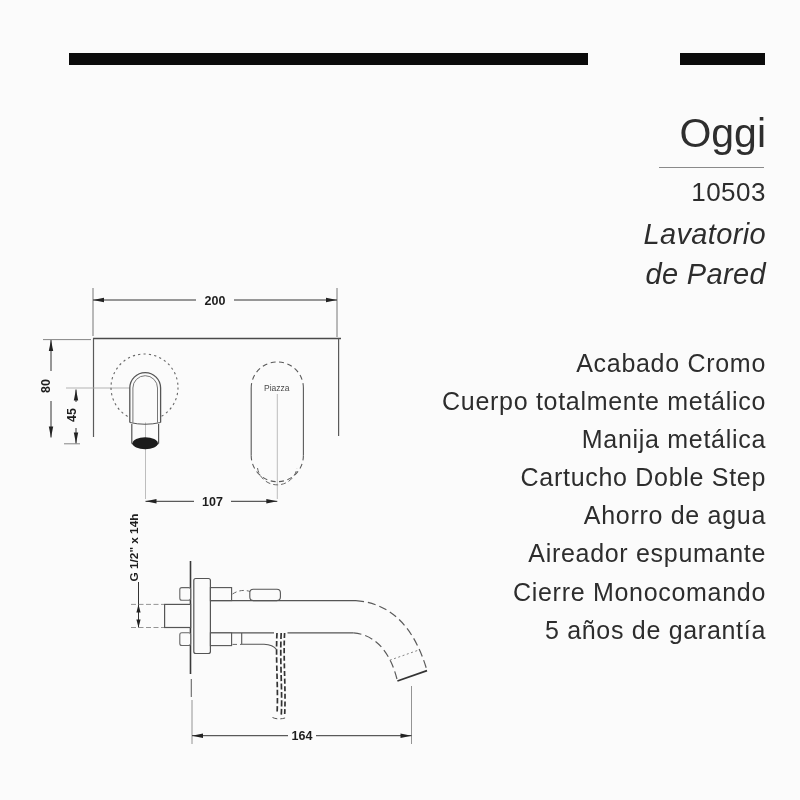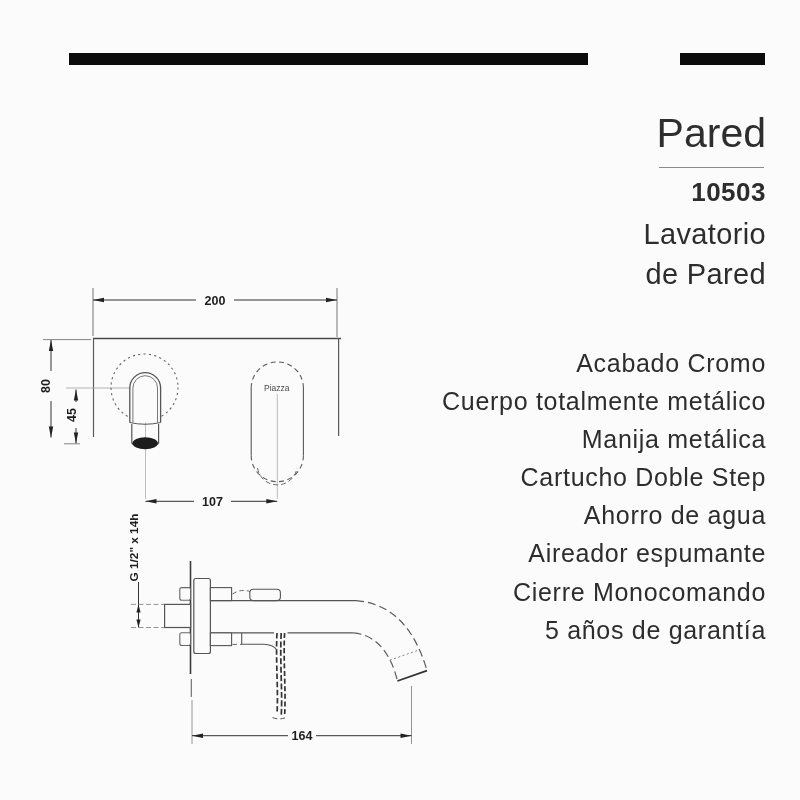--- a/index.html
+++ b/index.html
@@ -4,32 +4,32 @@
 <style>
   html,body{margin:0;padding:0;}
   body{width:800px;height:800px;background:#fbfbfb;position:relative;overflow:hidden;
        font-family:"Liberation Sans",sans-serif;}
   .bar{position:absolute;background:#0b0b0b;height:12px;top:53px;}
   #bar1{left:69px;width:519px;}
   #bar2{left:680px;width:85px;}
   .rt{position:absolute;right:34px;text-align:right;color:#2d2d2d;white-space:nowrap;}
   #oggi{top:112.7px;font-size:41px;line-height:41px;color:#2e2e2e;}
   #hr1{position:absolute;left:659px;width:105px;top:167px;height:0;border-top:1px solid #8a8a8a;}
-  #num{top:179.3px;font-size:26px;line-height:26px;letter-spacing:0.5px;font-weight:bold;}
-  #sub{top:215.4px;font-size:29px;line-height:39.6px;letter-spacing:0.35px;}
+  #num{top:179.3px;font-size:26px;line-height:26px;letter-spacing:0.5px;}
+  #sub{top:215.4px;font-size:29px;line-height:39.6px;letter-spacing:0.35px;font-style:italic;}
   #feat{top:344px;font-size:25px;line-height:38.1px;letter-spacing:0.7px;color:#2d2d2d;}
   svg{position:absolute;left:0;top:0;}
   svg text{font-family:"Liberation Sans",sans-serif;}
   .dim{font-size:12.5px;font-weight:bold;fill:#1d1d1d;}
 </style>
 </head>
 <body>
 <div class="bar" id="bar1"></div>
 <div class="bar" id="bar2"></div>
-<div class="rt" id="oggi">Pared</div>
+<div class="rt" id="oggi">Oggi</div>
 <div id="hr1"></div>
 <div class="rt" id="num">10503</div>
 <div class="rt" id="sub">Lavatorio<br>de Pared</div>
 <div class="rt" id="feat">Acabado Cromo<br>Cuerpo totalmente metálico<br>Manija metálica<br>Cartucho Doble Step<br>Ahorro de agua<br>Aireador espumante<br>Cierre Monocomando<br>5 años de garantía</div>
 
 <svg width="800" height="800" viewBox="0 0 800 800">
 
 <path d="M93 288 V336 M337 288 V337" stroke="#777" stroke-width="1" fill="none"></path>
 
 <path d="M93 300 H196 M234 300 H337" stroke="#333" stroke-width="1" fill="none"></path>

